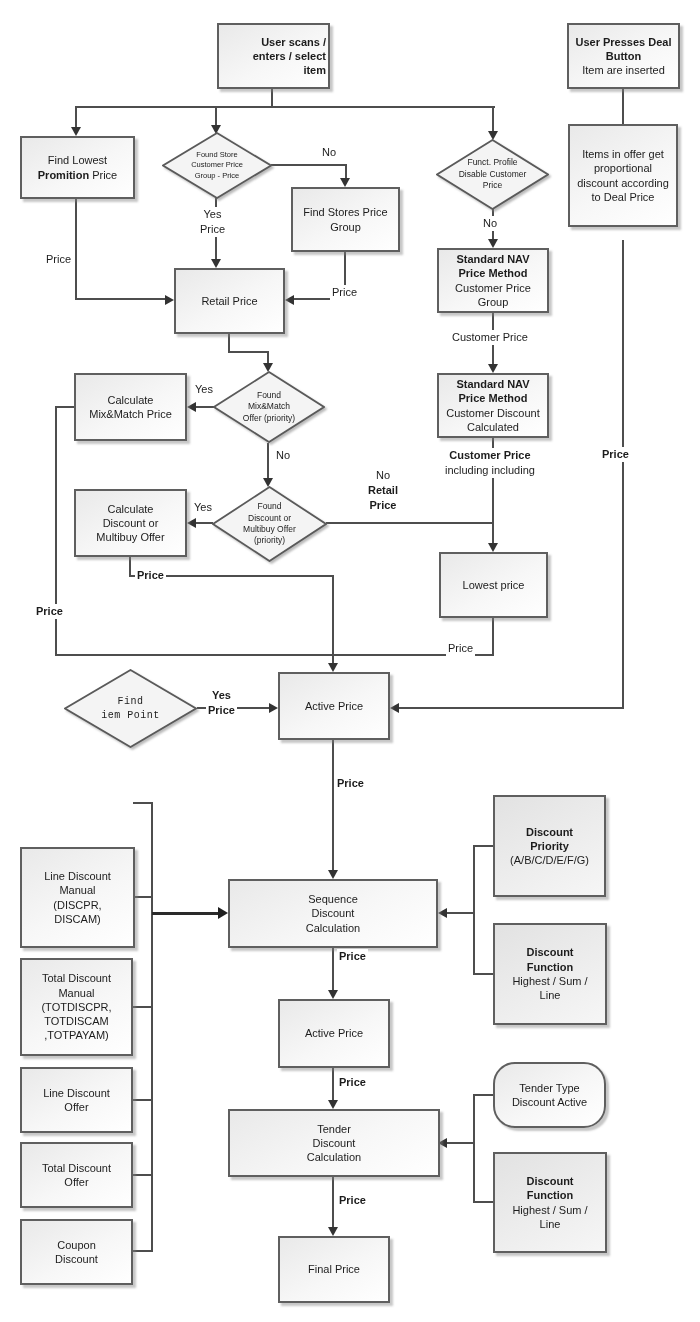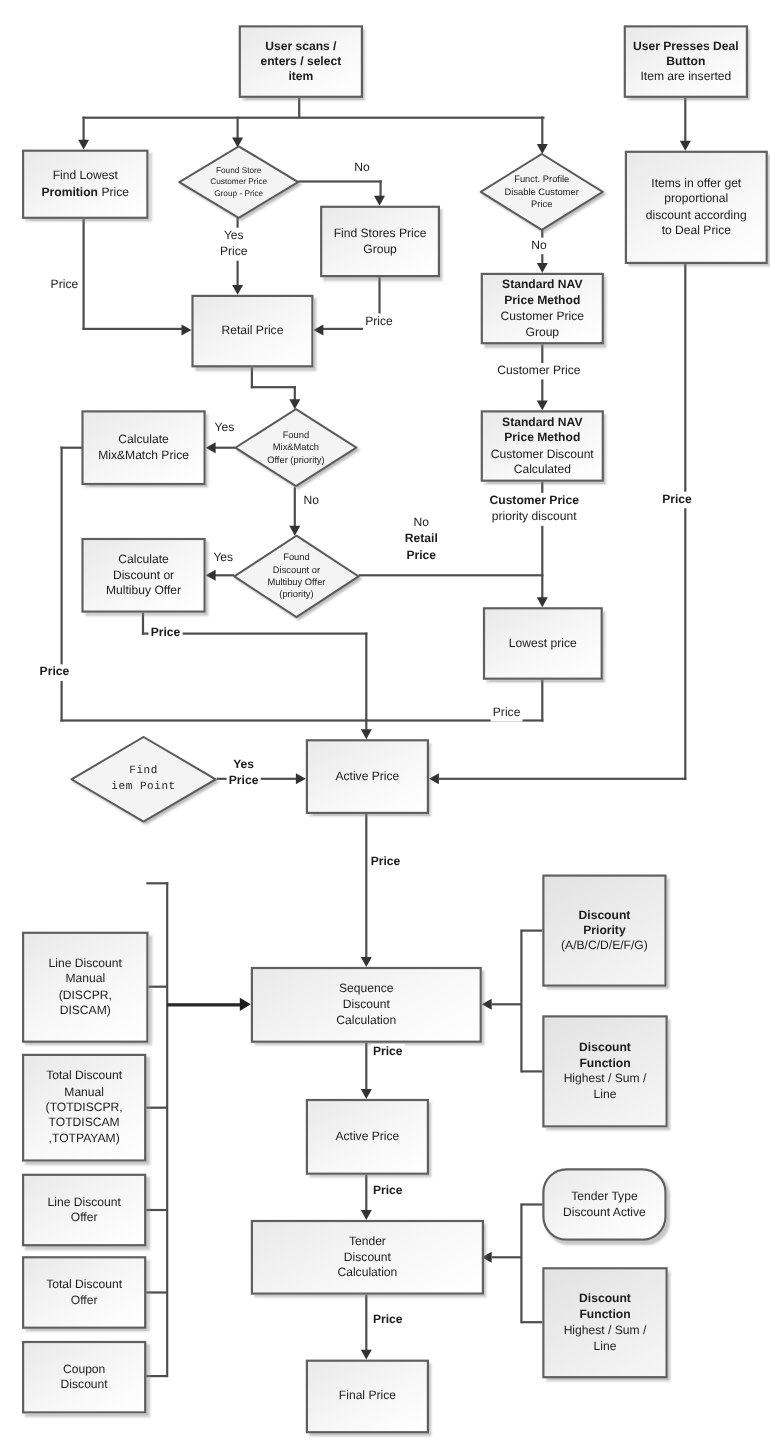--- a/index.html
+++ b/index.html
@@ -111,21 +111,21 @@
   <div class="arr left" style="left:390px;top:703px;"></div>
   <div class="arr right" style="left:269px;top:703px;"></div>
   <div class="arr down" style="left:328px;top:870px;"></div>
   <div class="arr right big" style="left:218px;top:907px;"></div>
   <div class="arr left" style="left:438px;top:908px;"></div>
   <div class="arr down" style="left:328px;top:990px;"></div>
   <div class="arr down" style="left:328px;top:1100px;"></div>
   <div class="arr left" style="left:438px;top:1138px;"></div>
   <div class="arr down" style="left:328px;top:1227px;"></div>
 
-  <div class="box" style="left:217px;top:23px;width:113px;height:66px;">
+  <div class="box" style="left:217px;top:23px;width:113px;height:66px;align-items:flex-end;">
     <span class="b">User scans /</span>
     <span class="b">enters / select</span>
     <span class="b">item</span>
   </div>
 
   <div class="box" style="left:20px;top:136px;width:115px;height:63px;">
     <span>Find Lowest</span>
     <span><span class="b inline">Promition</span><span class="inline"> Price</span></span>
   </div>
 
@@ -137,21 +137,21 @@
 
   <div class="box" style="left:291px;top:187px;width:109px;height:65px;">
     <span>Find Stores Price</span>
     <span>Group</span>
   </div>
 
   <div class="box" style="left:174px;top:268px;width:111px;height:66px;">
     <span>Retail Price</span>
   </div>
 
-  <div class="box" style="left:568px;top:137px;width:130px;height:103px;align-items:center;">
+  <div class="box" style="left:568px;top:124px;width:110px;height:103px;align-items:center;">
     <span>Items in offer get</span>
     <span>proportional</span>
     <span>discount according</span>
     <span>to Deal Price</span>
   </div>
 
   <div class="box" style="left:437px;top:248px;width:112px;height:65px;">
     <span class="b">Standard NAV</span>
     <span class="b">Price Method</span>
     <span>Customer Price</span>
@@ -329,21 +329,21 @@
     <span>Price</span>
   </div>
   <div class="lbl" style="left:481px;top:216px;">
     <span>No</span>
   </div>
   <div class="lbl" style="left:450px;top:330px;">
     <span>Customer Price</span>
   </div>
   <div class="lbl" style="left:443px;top:448px;">
     <span class="b">Customer Price</span>
-    <span>priority discount</span>
+    <span>including including</span>
   </div>
   <div class="lbl" style="left:193px;top:382px;">
     <span>Yes</span>
   </div>
   <div class="lbl" style="left:274px;top:448px;">
     <span>No</span>
   </div>
   <div class="lbl" style="left:192px;top:500px;">
     <span>Yes</span>
   </div>

